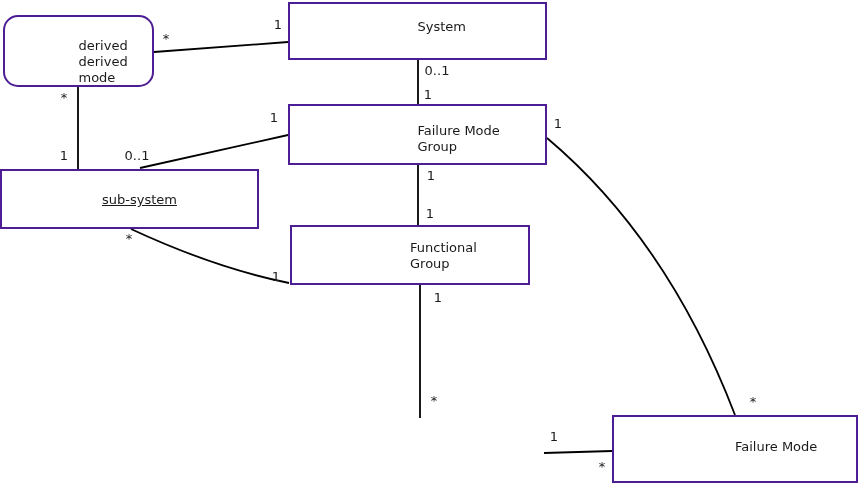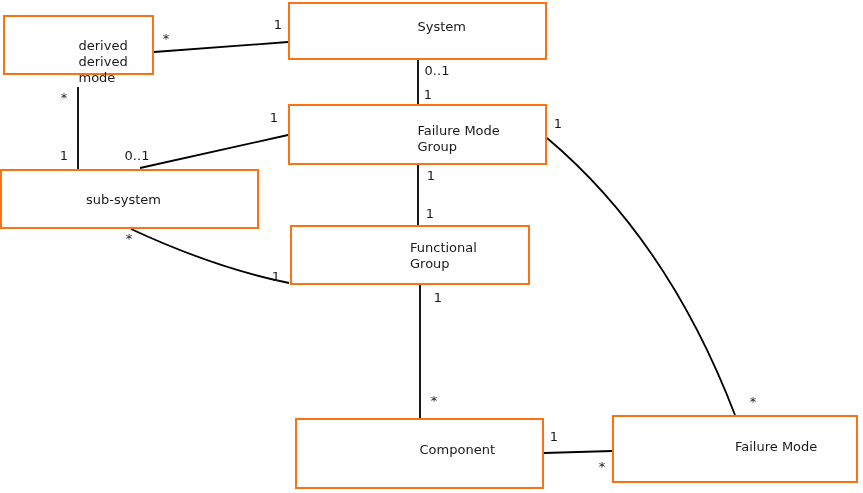--- a/index.html
+++ b/index.html
@@ -18,21 +18,21 @@
   }
   .edges-layer {
     position: absolute;
     left: 0;
     top: 0;
     z-index: 0;
   }
   .node {
     position: absolute;
     box-sizing: border-box;
-    border: 2px solid #f97316;
+    border: 2px solid #4c1d95;
     background: #ffffff;
     z-index: 1;
   }
   .node-label {
     position: absolute;
     font-size: 13px;
     line-height: 16px;
     white-space: nowrap;
     color: #1a1a1a;
   }
@@ -61,21 +61,21 @@
       <path d="M78,87 L78,169"></path>
       <path d="M140,168 L288,135"></path>
       <path d="M418,165 L418,225"></path>
       <path d="M131,229 Q215,268 289,283"></path>
       <path d="M420,285 L420,418"></path>
       <path d="M544,453 L612,451"></path>
       <path d="M547,138 Q668,240 735,415"></path>
     </g>
   </svg>
 
-  <div class="node" style="left:3px; top:15px; width:151px; height:60px;">
+  <div class="node" style="left:3px; top:15px; width:151px; height:72px;border-radius:15px;">
     <div class="node-label" style="left:50%; top:21px;">
       <span>derived</span>
       <span>derived</span>
       <span>mode</span>
     </div>
   </div>
 
   <div class="node" style="left:288px; top:2px; width:259px; height:58px;">
     <div class="node-label" style="left:50%; top:15px;">
       <span>System</span>
@@ -83,37 +83,32 @@
   </div>
 
   <div class="node" style="left:288px; top:104px; width:259px; height:61px;">
     <div class="node-label" style="left:50%; top:17px;">
       <span>Failure Mode</span>
       <span>Group</span>
     </div>
   </div>
 
   <div class="node" style="left:0px; top:169px; width:259px; height:60px;">
-    <div class="node-label" style="left:84px; top:21px;">
+    <div class="node-label" style="left:100px; top:21px;text-decoration:underline;">
       <span>sub-system</span>
     </div>
   </div>
 
   <div class="node" style="left:290px; top:225px; width:240px; height:60px;">
     <div class="node-label" style="left:50%; top:13px;">
       <span>Functional</span>
       <span>Group</span>
     </div>
   </div>
 
-  <div class="node" style="left:295px; top:418px; width:249px; height:71px;">
-    <div class="node-label" style="left:50%; top:22px;">
-      <span>Component</span>
-    </div>
-  </div>
 
   <div class="node" style="left:612px; top:415px; width:246px; height:68px;">
     <div class="node-label" style="left:50%; top:22px;">
       <span>Failure Mode</span>
     </div>
   </div>
 
   <span class="mult" style="left:166px; top:38px;">*</span>
   <span class="mult" style="left:278px; top:24px;">1</span>
 

